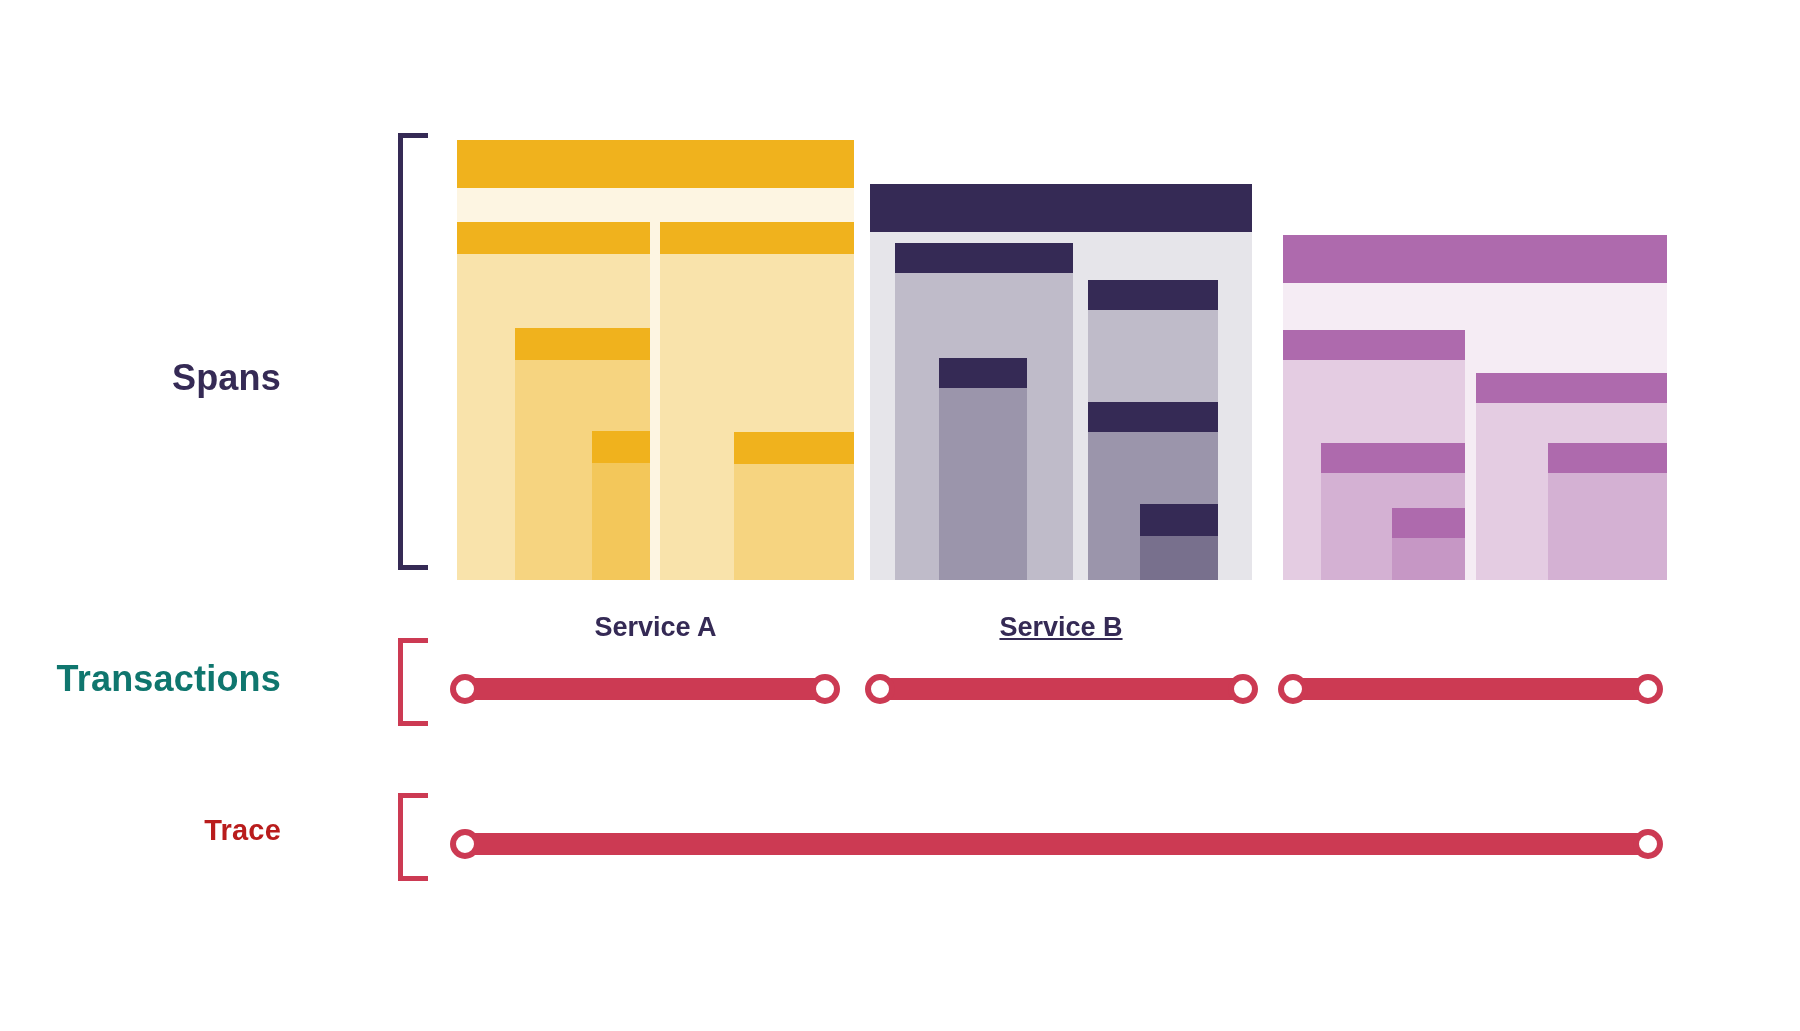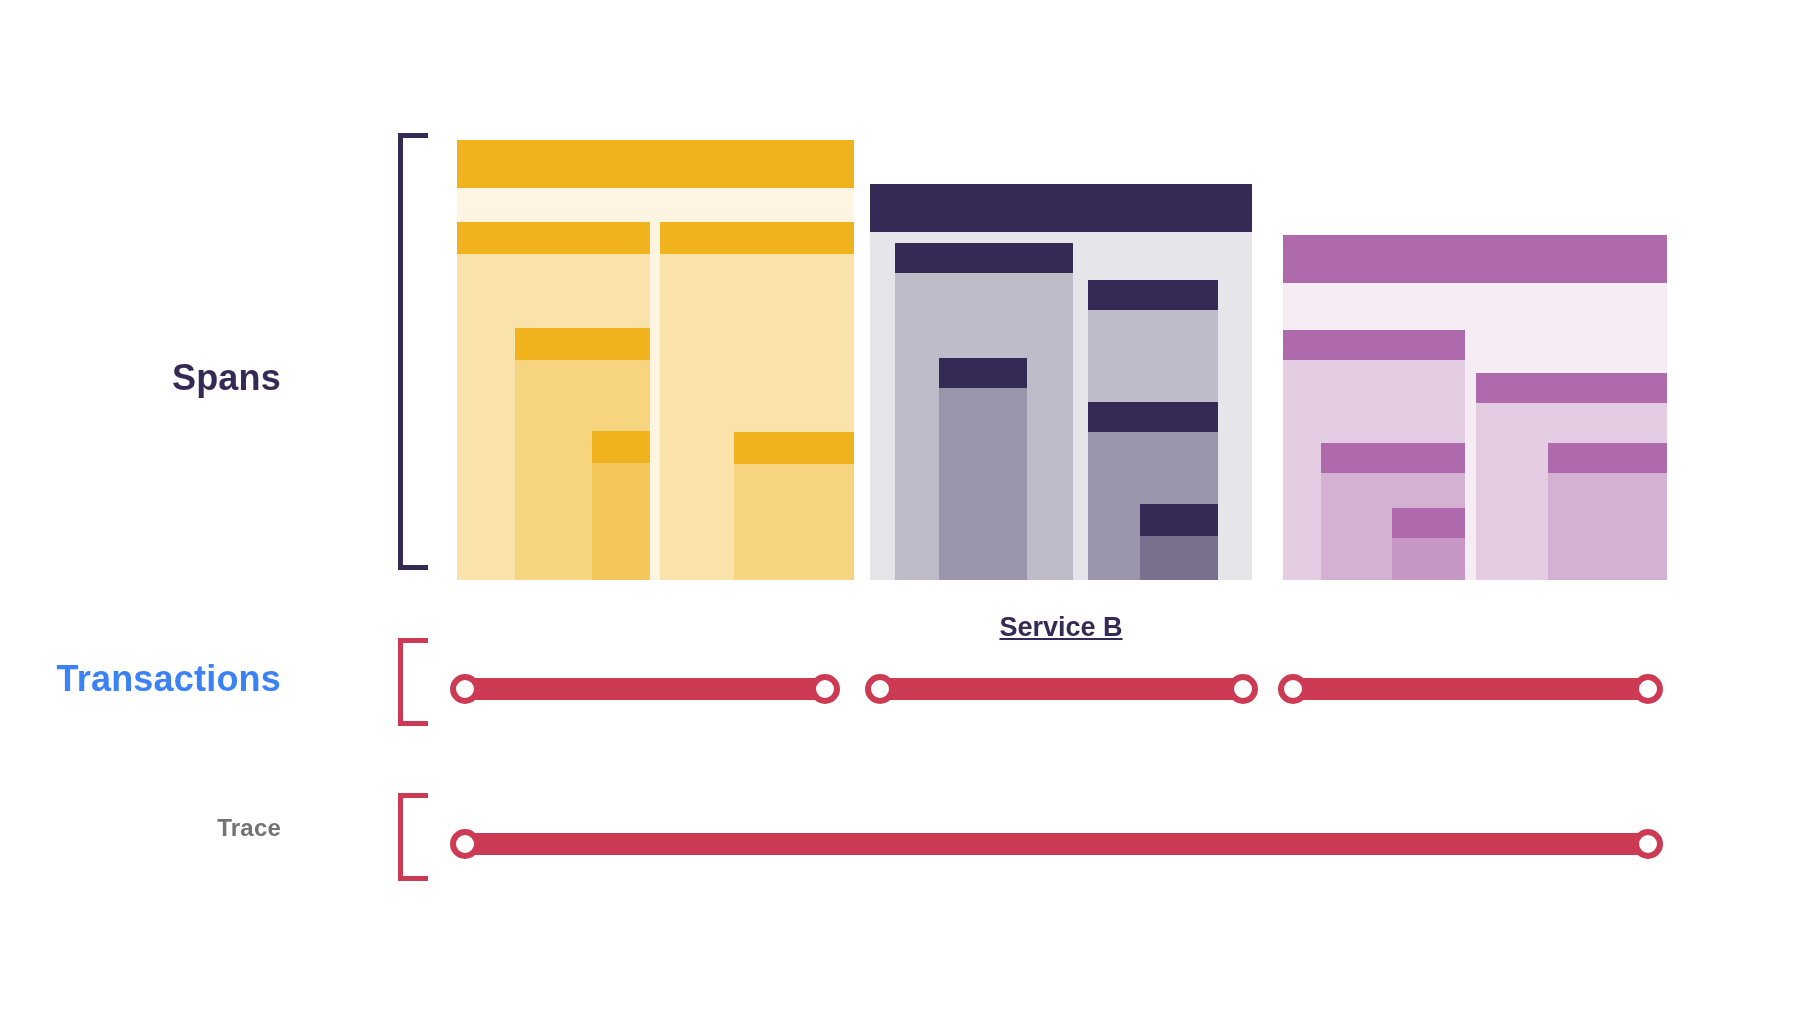--- a/index.html
+++ b/index.html
@@ -19,25 +19,25 @@
     font-weight:bold;
     white-space:nowrap;
     letter-spacing:.2px;
   }
   #label-spans{
     right:1495px;top:357px;
     font-size:36px;color:#352A55;
   }
   #label-transactions{
     right:1495px;top:658px;
-    font-size:36px;color:#3b82f6;
+    font-size:36px;color:#0f766e;
   }
   #label-trace{
     right:1495px;top:814px;
-    font-size:24px;color:#737373;
+    font-size:29px;color:#b91c1c;
   }
 
   
   .bracket{position:absolute;}
   .bracket .vline{position:absolute;left:0;top:0;width:5px;height:100%;}
   .bracket .tick{position:absolute;left:0;width:30px;height:5px;}
   .bracket .tick.top{top:0;}
   .bracket .tick.bot{bottom:0;}
 
   #bracket-spans{left:398px;top:133px;width:35px;height:437px;}
@@ -178,20 +178,21 @@
       <div class="span-block" style="left:193px;width:191px;height:207px;background:rgba(174,106,173,0.24);">
         <div class="span-head" style="height:30px;background:#AE6AAD;"></div>
       </div>
 
       <div class="span-block" style="left:265px;width:119px;height:137px;background:rgba(174,106,173,0.28);">
         <div class="span-head" style="height:30px;background:#AE6AAD;"></div>
       </div>
     </div>
   </div>
 
+  <div class="service-caption" style="left:457px;top:612px;width:397px;">Service A</div>
   <div class="service-caption" style="left:870px;top:612px;width:382px;text-decoration:underline;">Service B</div>
 
   <div>
     <div class="tbar" style="left:460px;top:678px;width:365px;"></div>
     <div class="tnode" style="left:450px;top:674px;"></div>
     <div class="tnode" style="left:810px;top:674px;"></div>
 
     <div class="tbar" style="left:875px;top:678px;width:368px;"></div>
     <div class="tnode" style="left:865px;top:674px;"></div>
     <div class="tnode" style="left:1228px;top:674px;"></div>

